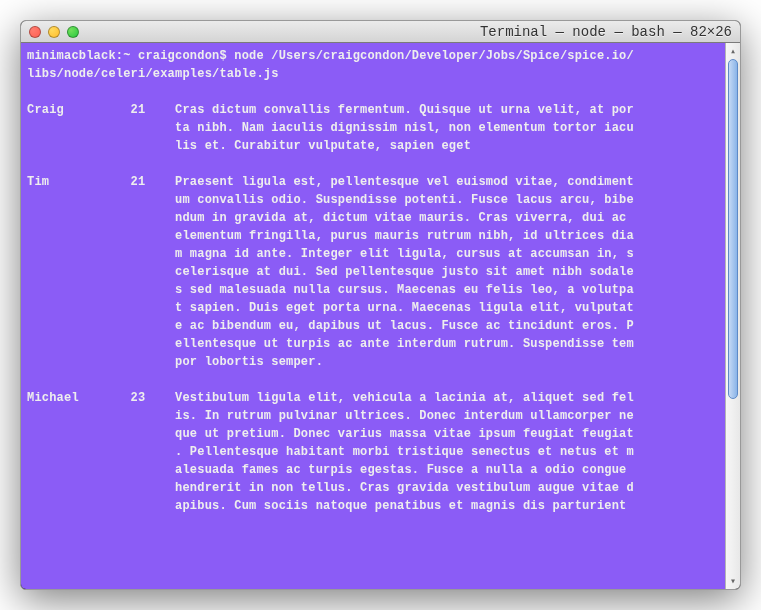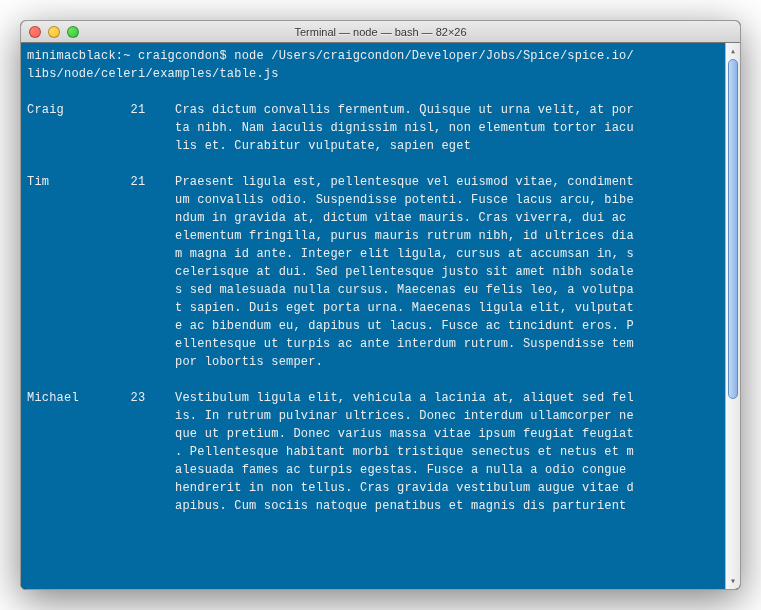--- a/index.html
+++ b/index.html
@@ -37,38 +37,39 @@
       width: 12px;
       height: 12px;
       border-radius: 50%;
       border: 0.5px solid rgba(0,0,0,0.3);
     }
     .red { background: radial-gradient(circle at 30% 30%, #ff7b6f, #ff5f52); }
     .yellow { background: radial-gradient(circle at 30% 30%, #ffda5c, #ffbd2e); }
     .green { background: radial-gradient(circle at 30% 30%, #72e05a, #28c840); }
     .title {
       flex: 1;
-      text-align: center;
-      font-family: Liberation Sans, sans-serif;
-      font-size: 11px;
+      text-align: right;
+      font-family: Liberation Mono, monospace;
+      font-size: 14px;
       color: #333;
       text-shadow: 0 1px 0 rgba(255,255,255,0.6);
     }
     .content-wrap {
       display: flex;
       height: calc(100% - 22px);
     }
     .terminal {
       flex: 1;
-      background: #0369a1;
+      background: #8b5cf6;
       color: #eee;
       font-size: 12px;
       line-height: 18px;
       padding: 4px 6px;
       letter-spacing: 0.2px;
+      font-weight: bold;
     }
     .terminal pre {
       font-family: Monaco, Menlo, "Courier New", monospace;
       white-space: pre;
       margin: 0;
     }
     .scrollbar {
       width: 15px;
       background: linear-gradient(to right, #f7f7f7, #e8e8e8);
       border-left: 1px solid #b5b5b5;

